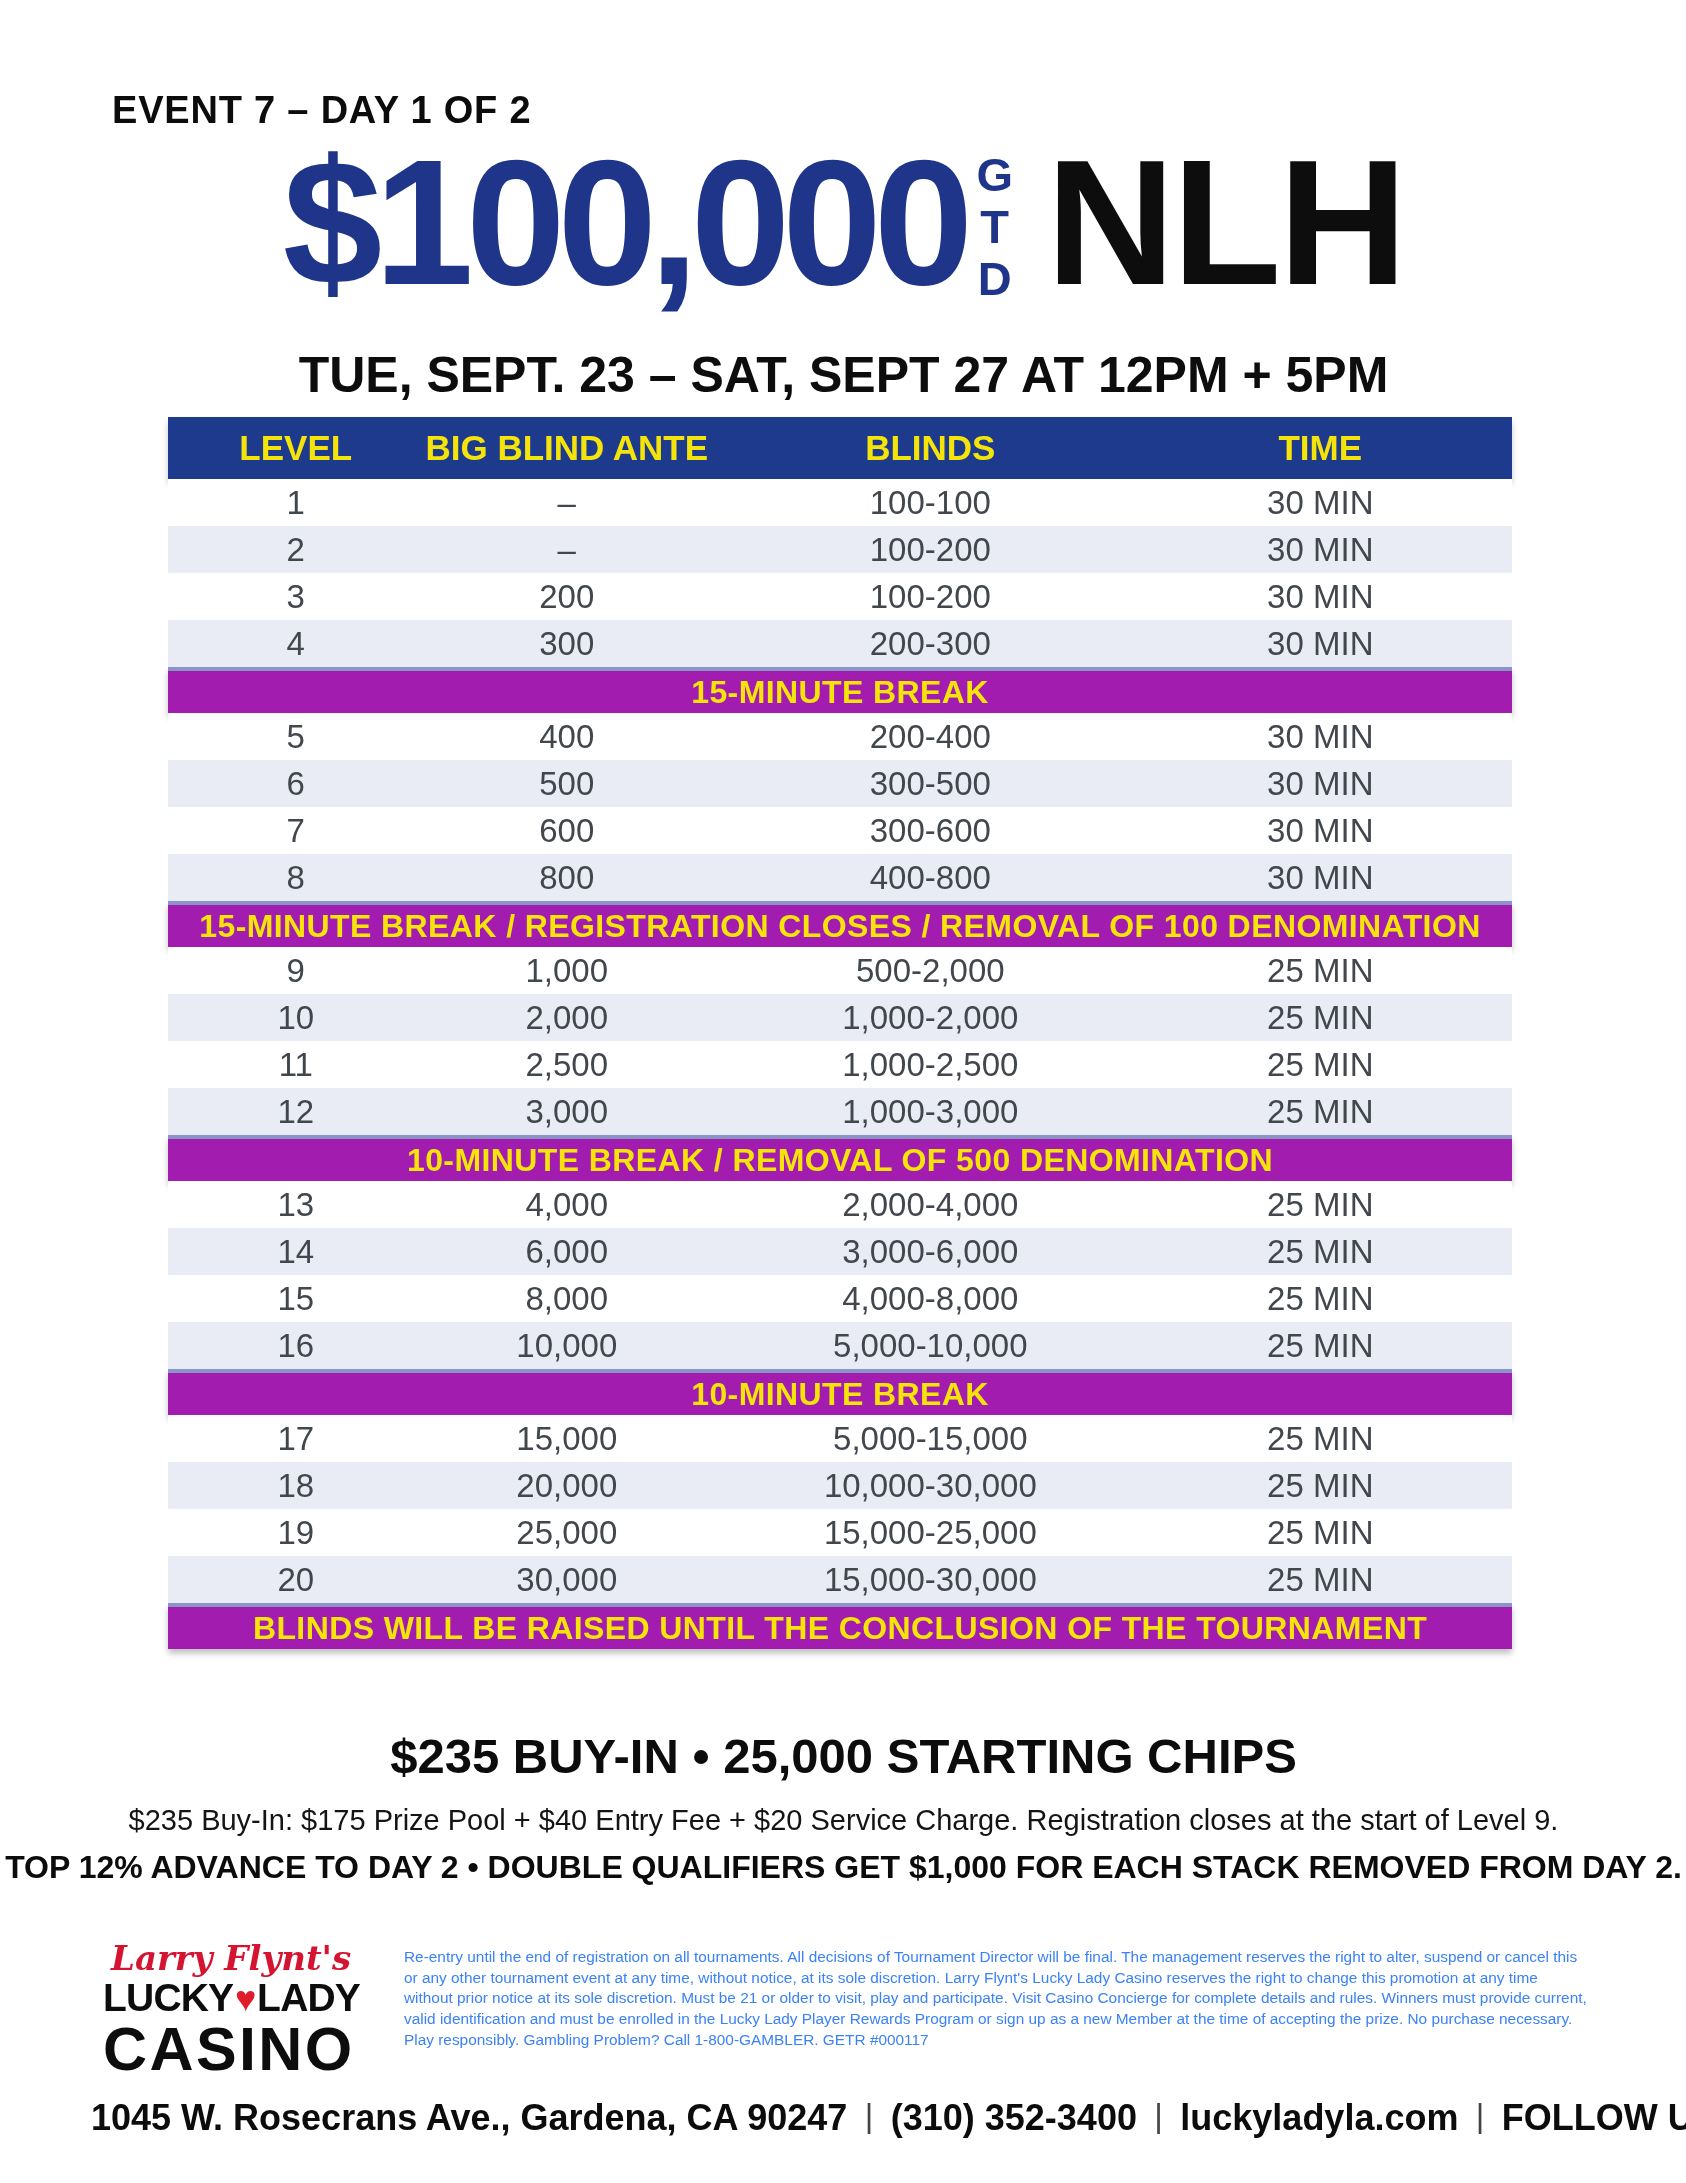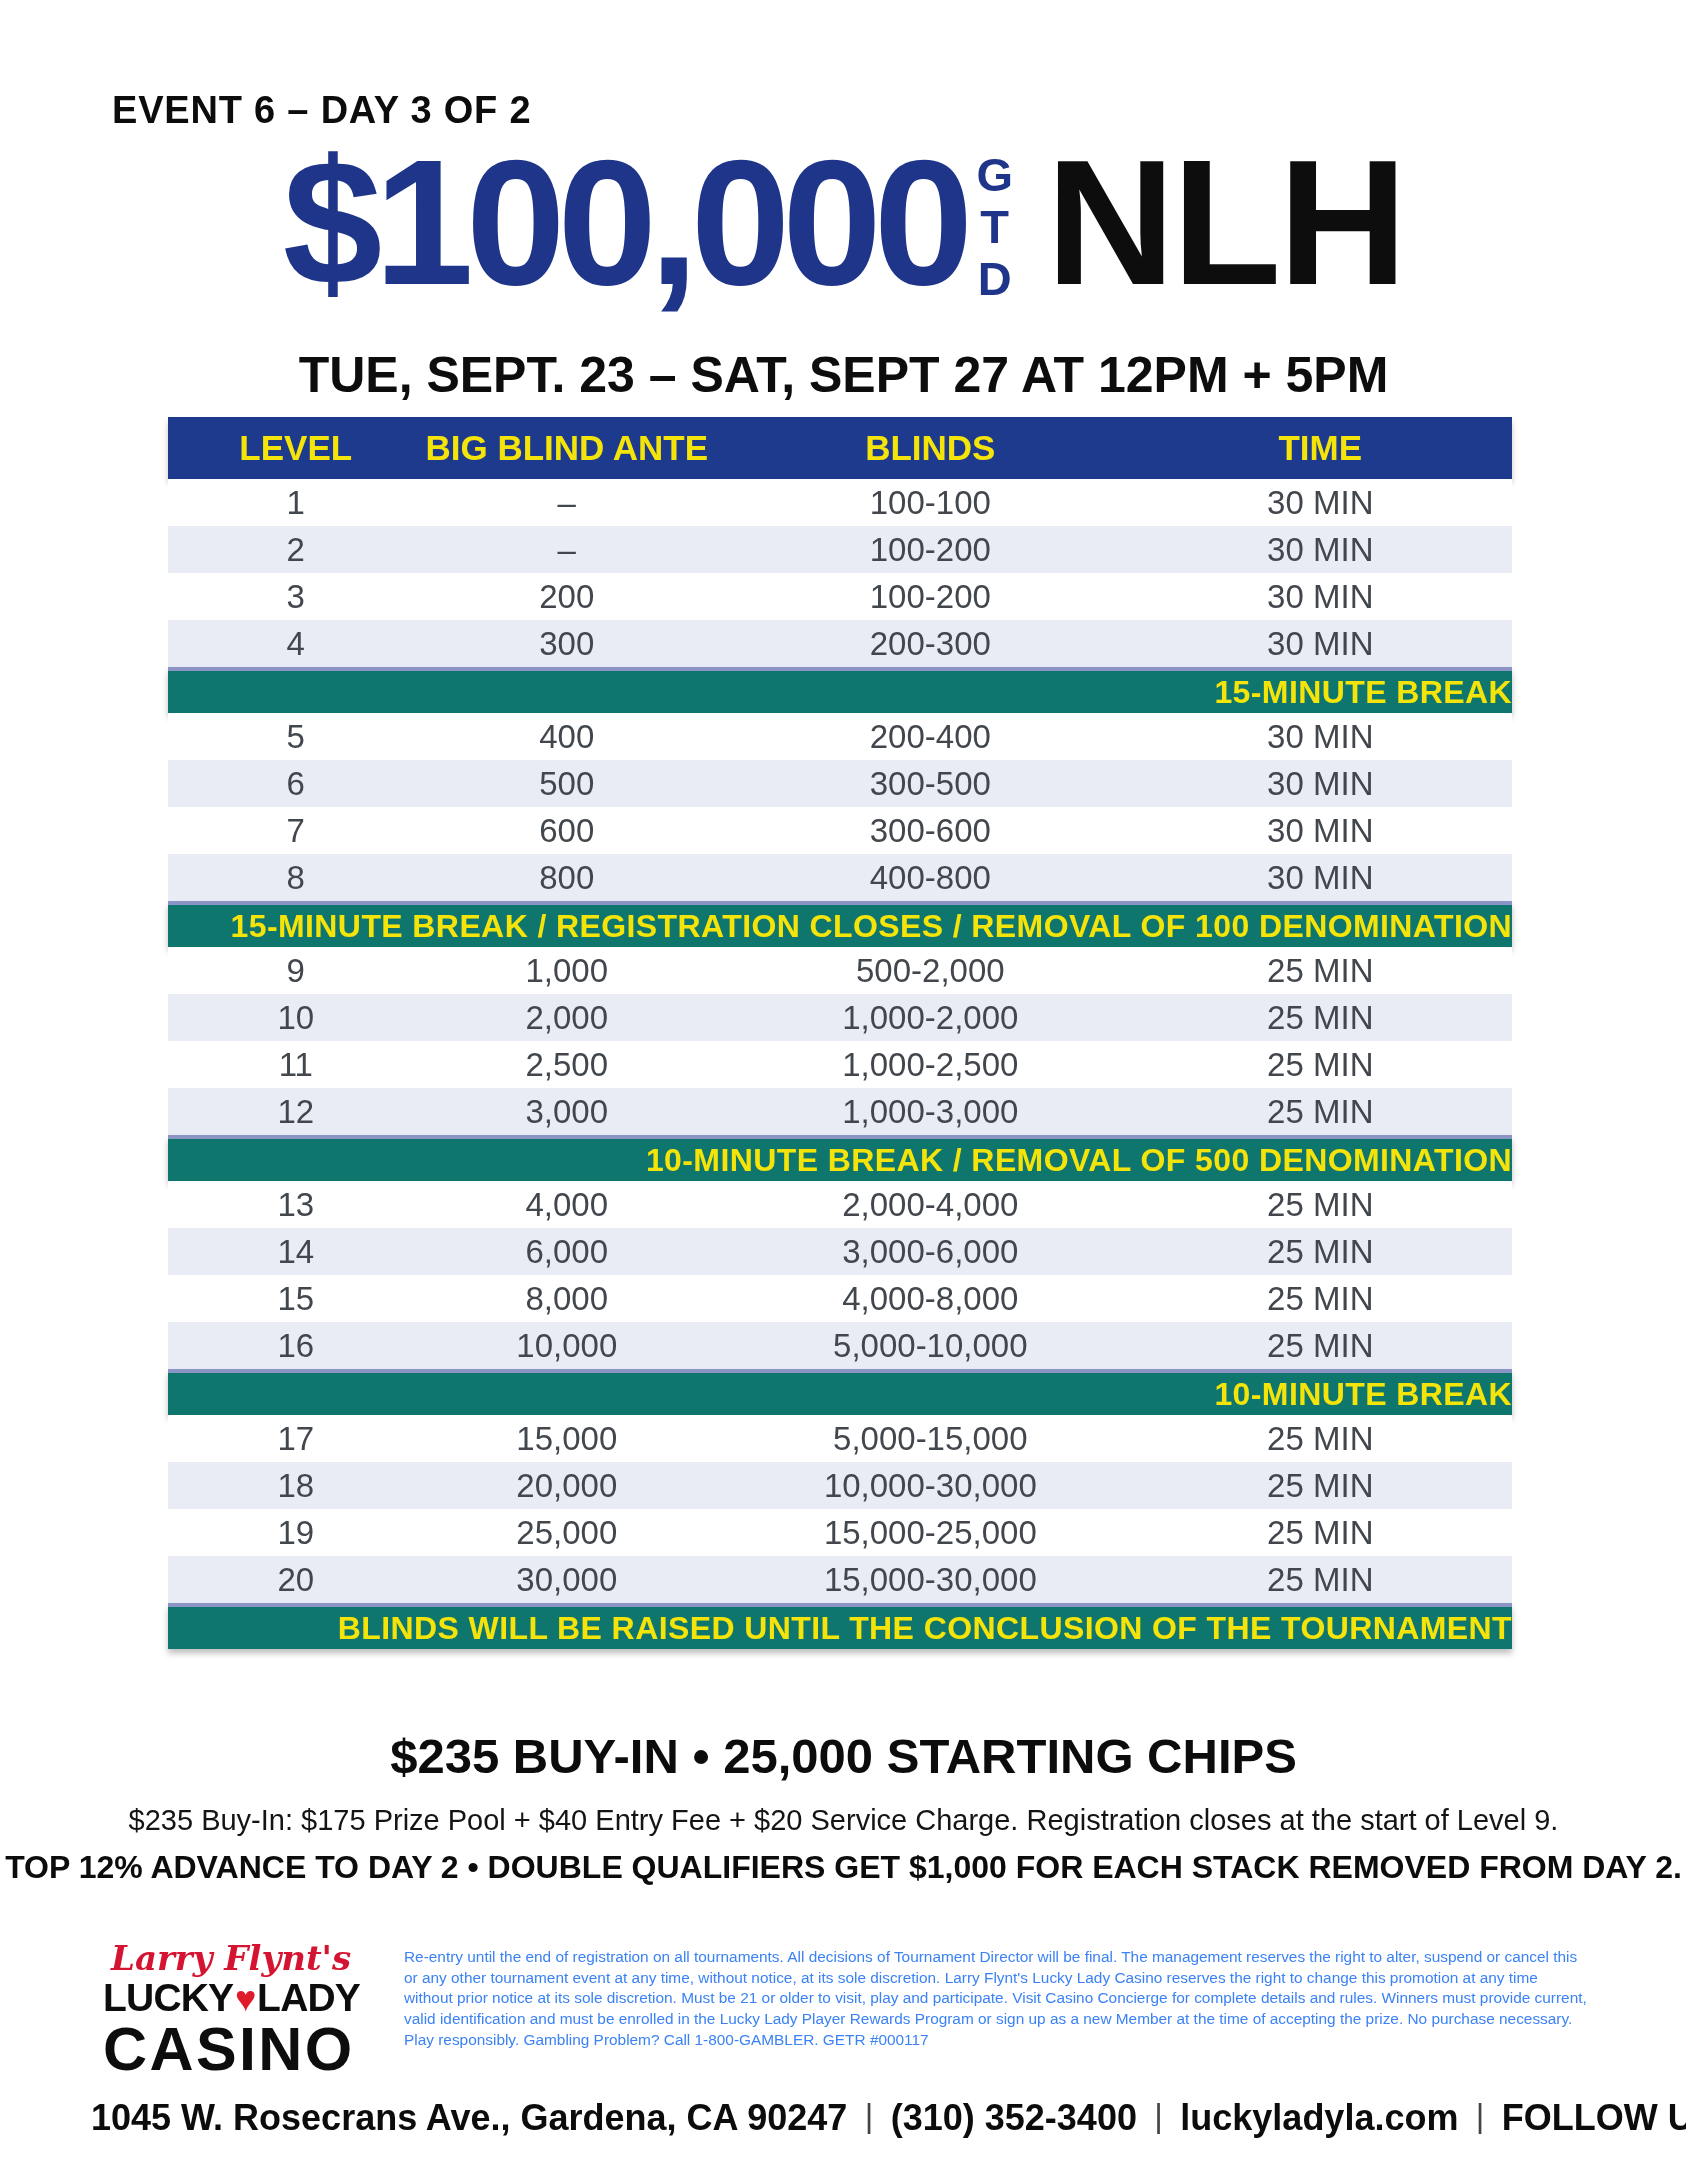--- a/index.html
+++ b/index.html
@@ -49,22 +49,22 @@
     align-items:center; text-align:center;padding-left:22px;
   }
   .thead {
     height:62px; background:#1e3a8c;
     color:#f5e40a; font-size:35px; font-weight:700;
     box-shadow:0 4.7px 6.3px rgba(0,0,0,0.22);
   }
   .row { height:47px; background:#ffffff; font-size:33px; color:#42474e; }
   .row.alt { background:#e9ecf5; }
   .break-row {
-    height:46px; background:#0f766e; border-top:4.7px solid #8b95c5;
-    display:flex; align-items:center; justify-content:flex-end;
+    height:46px; background:#a21caf; border-top:4.7px solid #8b95c5;
+    display:flex; align-items:center; justify-content:center;
     box-shadow:0 4.7px 6.3px rgba(0,0,0,0.25);
   }
   .break-label { color:#f5e40a; font-size:32px; font-weight:700; letter-spacing:0.4px; }
 
   
   .buyin-line {
     position:absolute; top:1728px; left:0; width:100%;
     text-align:center; font-size:49px; font-weight:800; color:#0c0c0c;
   }
   .fee-line {
@@ -108,21 +108,21 @@
     display:flex; align-items:flex-start; white-space:nowrap;
     font-size:36px; font-weight:700; color:#0c0c0c;
   }
   .footer .sep { font-weight:300; color:#444; padding:0 17.4px; font-size:33px; }
 </style>
 </head>
 <body>
 
 <div class="page">
 
-  <div class="event-label">EVENT 6 – DAY 3 OF 2</div>
+  <div class="event-label">EVENT 7 – DAY 1 OF 2</div>
 
   <div class="title-row">
     <span class="title-amount">$100,000</span>
     <span class="title-gtd">
       <span>G</span>
       <span>T</span>
       <span>D</span>
     </span>
     <span class="title-game">NLH</span>
   </div>

